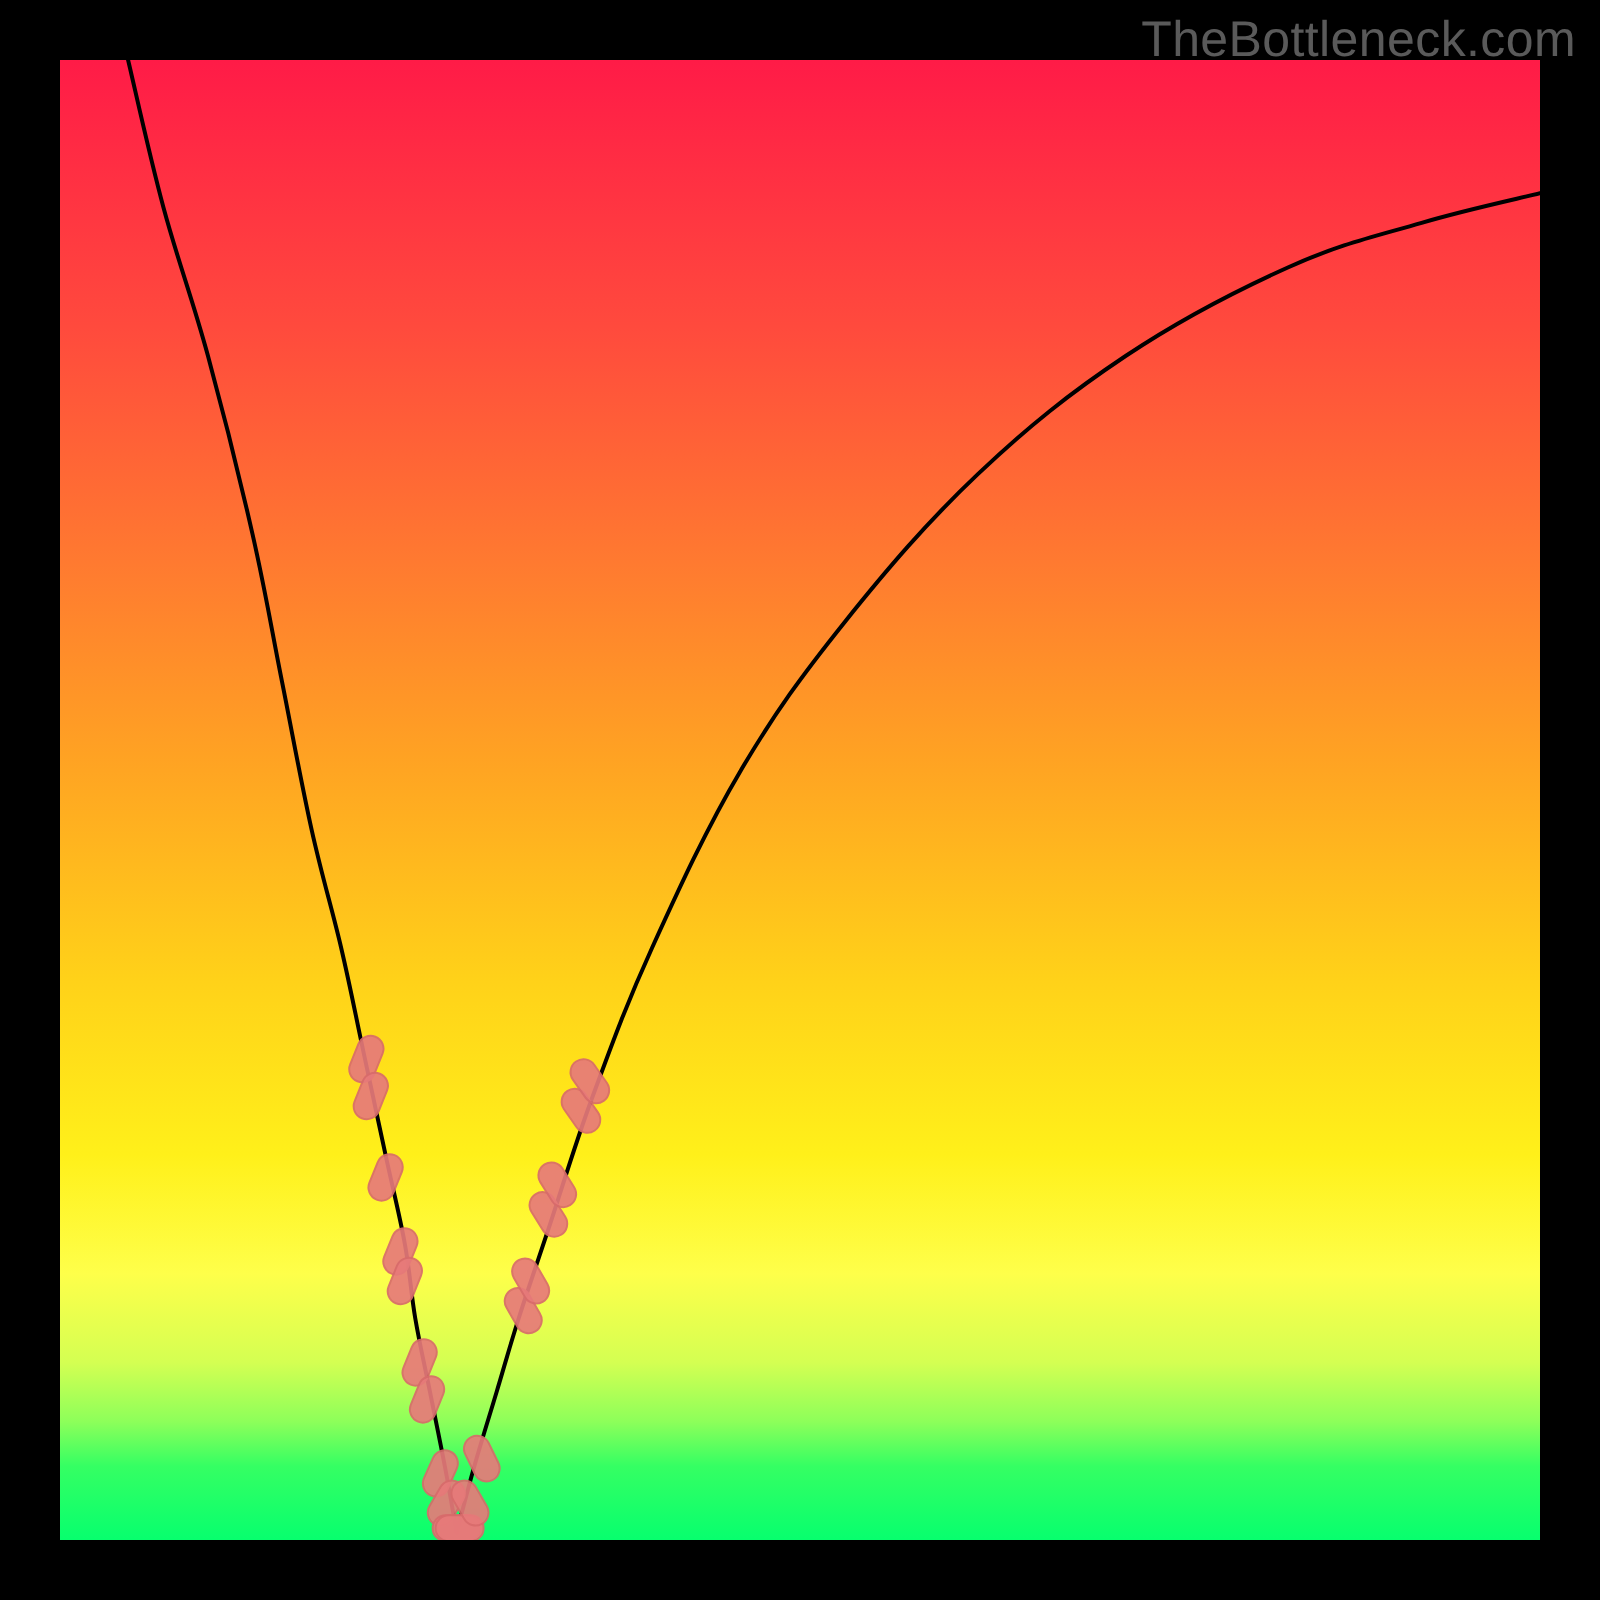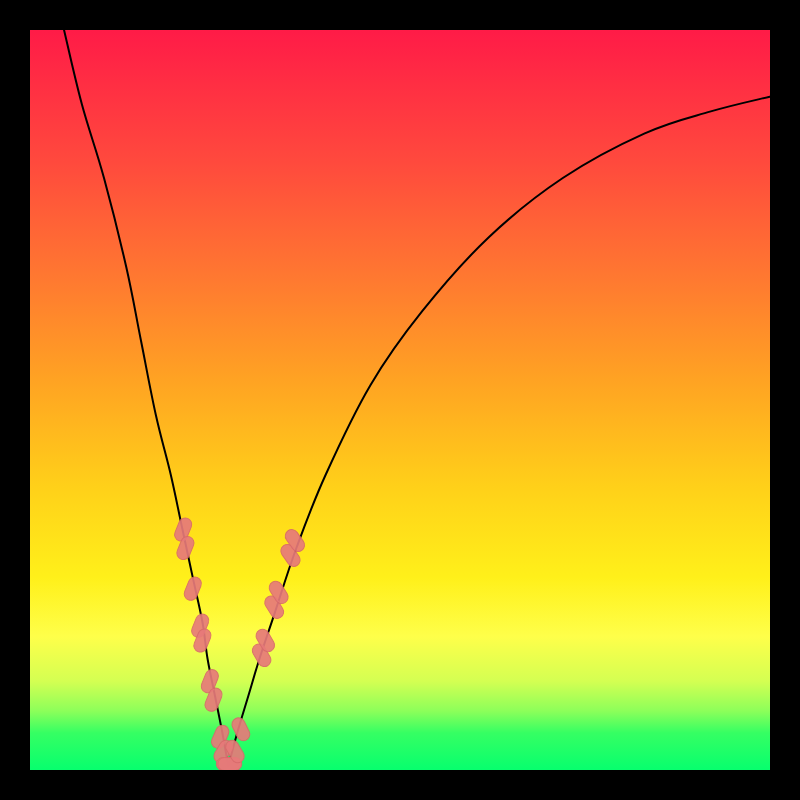--- a/index.html
+++ b/index.html
@@ -54,20 +54,21 @@
     font-size: 25px;
     letter-spacing: 0.2px;
     font-weight: 400;
   }
 </style>
 </head>
 <body>
 
 <div class="frame">
 
+  <div class="watermark">TheBottleneck.com</div>
 
   <div class="plot-area">
     <svg class="curve-svg" viewBox="0 0 740 740" preserveAspectRatio="none">
       <g id="curve-group">
           <path d="M 34.04 0 C 37.2368 13.319999999999997, 44.607200000000006 47.35999999999999, 51.800000000000004 73.99999999999999 C 58.9928 100.63999999999999, 66.008 118.69599999999998, 74 147.99999999999997 C 81.992 177.30399999999997, 89.54 207.49599999999995, 96.2 236.79999999999995 C 102.86 266.104, 105.672 284.16, 111 310.8 C 116.328 337.44, 120.47200000000001 360.824, 125.80000000000001 384.8 C 131.12800000000001 408.776, 135.938 424.02, 140.6 444 C 145.262 463.98, 147.70399999999998 477.15199999999993, 151.7 495.79999999999995 C 155.696 514.448, 159.0704 530.284, 162.8 547.6 C 166.52960000000002 564.916, 169.75600000000003 577.348, 172.42000000000002 592 C 175.084 606.652, 175.3356 615.68, 177.6 629 C 179.8644 642.32, 182.33599999999998 652.68, 185 666 C 187.66400000000002 679.32, 190.0024 690.346, 192.4 703 C 194.79760000000002 715.654, 197.25440000000003 730.3059999999999, 198.32000000000002 736.3" fill="none" stroke="#000000" stroke-width="2" stroke-linecap="round"></path>
           <path d="M 198.32000000000002 736.3 C 199.91840000000002 730.3059999999999, 203.60360000000003 715.654, 207.20000000000002 703 C 210.7964 690.346, 214.30399999999997 679.32, 218.29999999999998 666 C 222.296 652.68, 224.738 643.652, 229.4 629 C 234.062 614.348, 237.54000000000002 604.58, 244.20000000000002 584.6 C 250.86 564.62, 257.07599999999996 543.308, 266.4 518 C 275.724 492.692, 282.68 473.304, 296 444 C 309.32 414.696, 323.084 384.504, 340.40000000000003 355.2 C 357.71600000000007 325.89599999999996, 370.88800000000003 307.84, 392.20000000000005 281.2 C 413.51200000000006 254.56, 433.492 231.17600000000002, 458.8 207.20000000000002 C 484.108 183.22400000000002, 504.828 166.64799999999997, 532.8 147.99999999999997 C 560.7719999999999 129.35199999999998, 587.56 115.58800000000001, 614.1999999999999 103.60000000000001 C 640.8399999999999 91.61200000000001, 658.1560000000001 88.06, 680.8000000000001 81.39999999999999 C 703.4440000000001 74.73999999999998, 729.344 69.26399999999998, 740 66.59999999999998" fill="none" stroke="#000000" stroke-width="2" stroke-linecap="round"></path>
         </g>
       <g id="marker-group">
           <g transform="translate(153.17999999999998 499.50000000000006) rotate(-68)">
             <rect x="-12" y="-6.5" width="24" height="13" rx="6.5" ry="6.5" fill="#e77a7a" stroke="#d86b6b" stroke-width="1" opacity="0.92"></rect>

